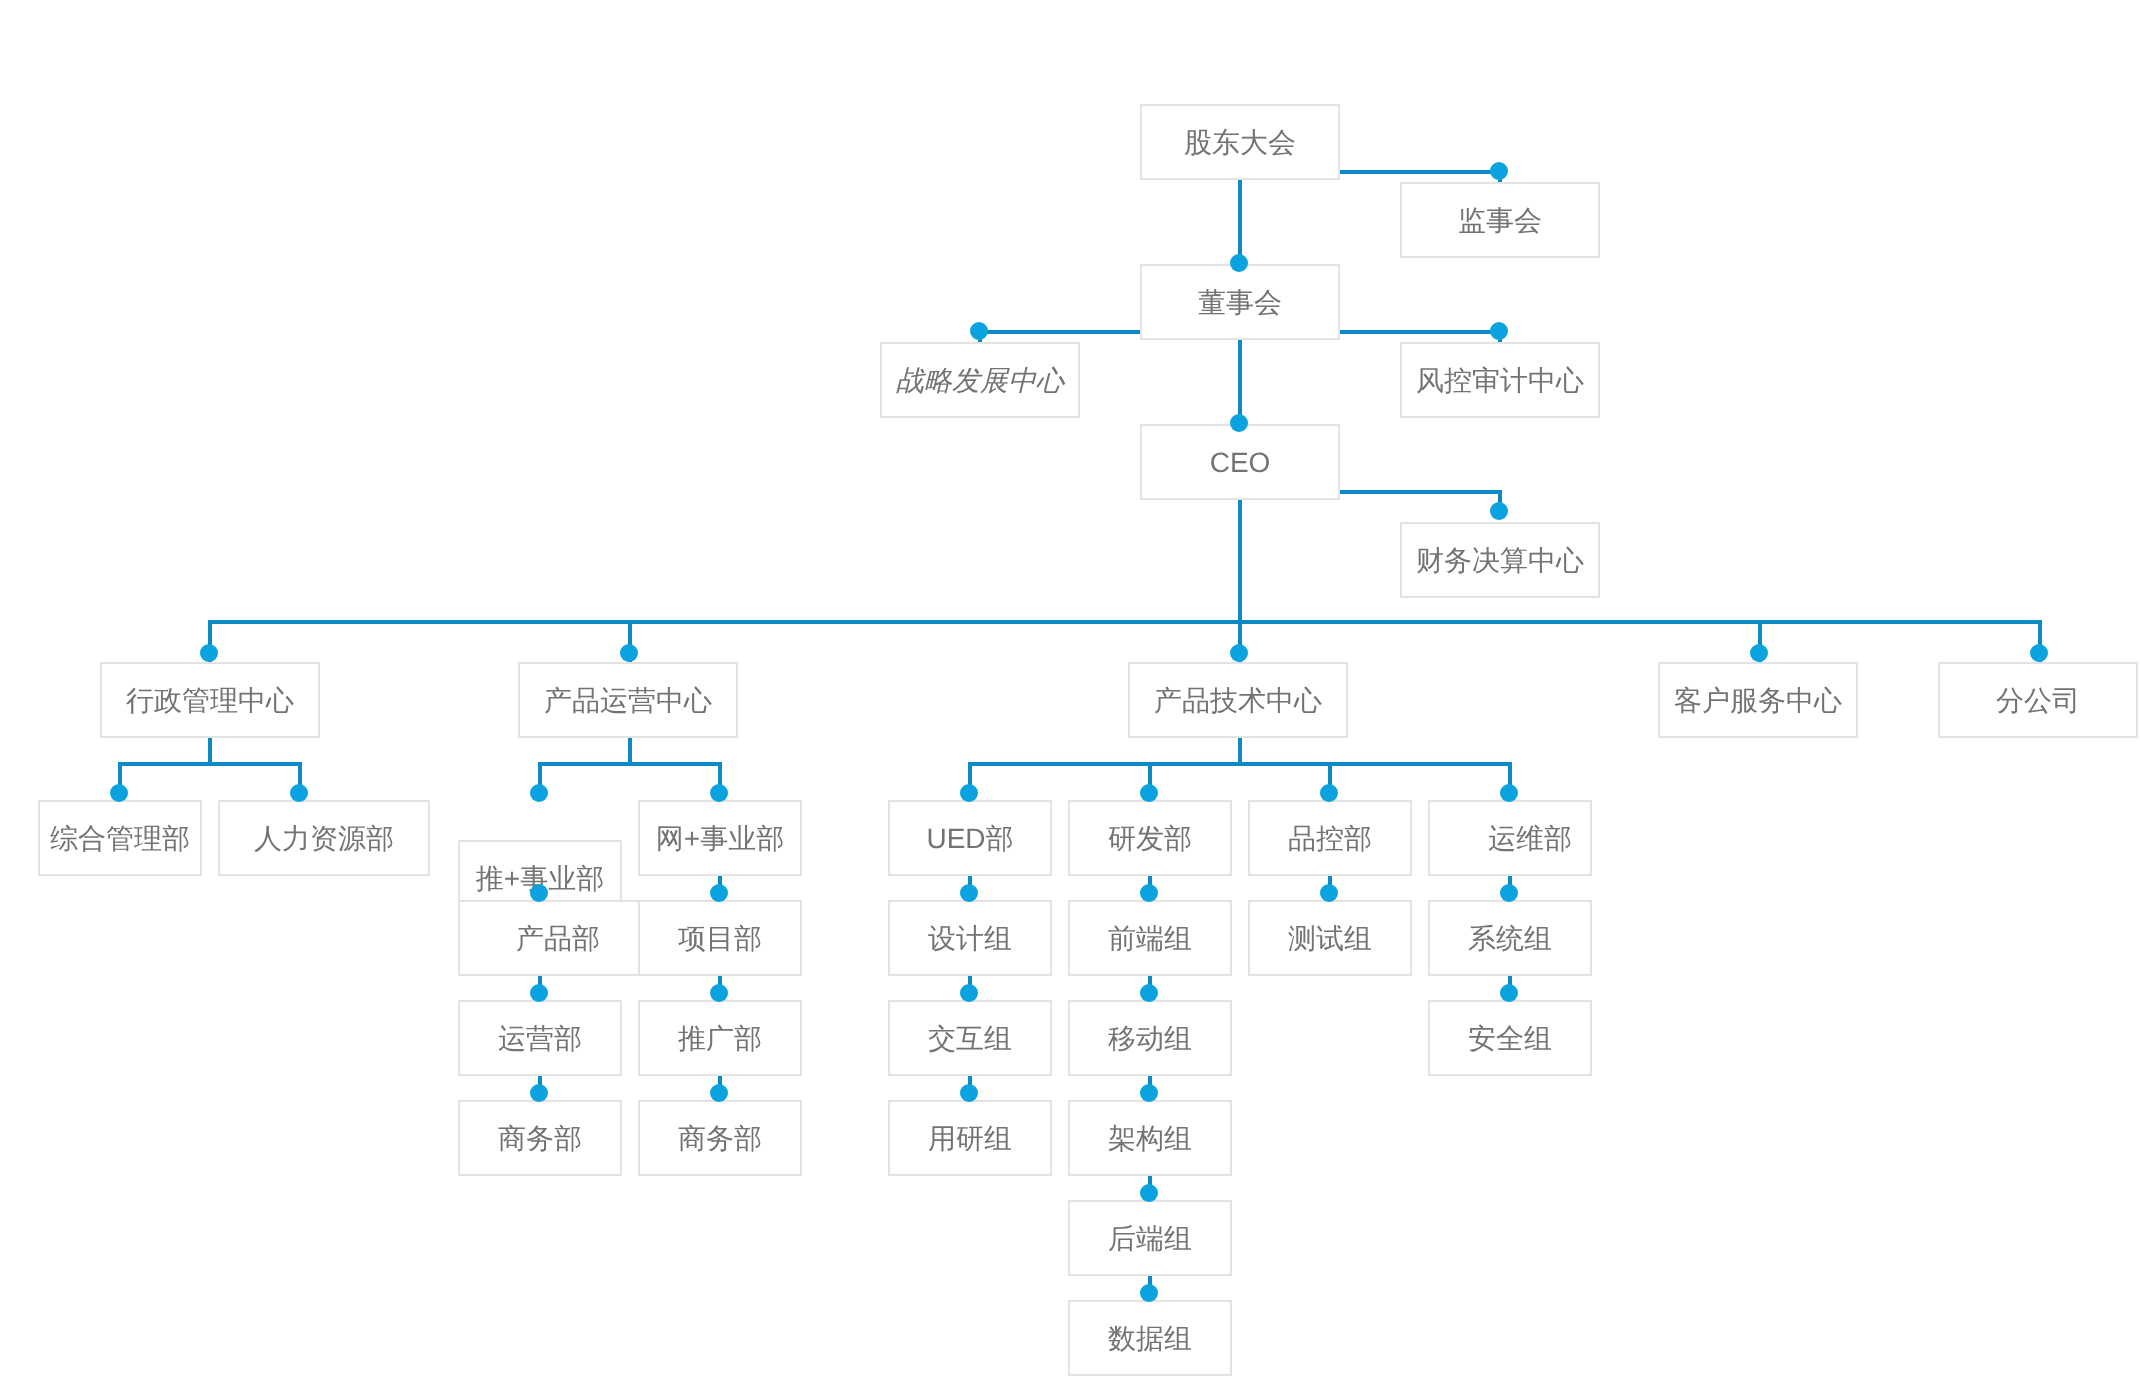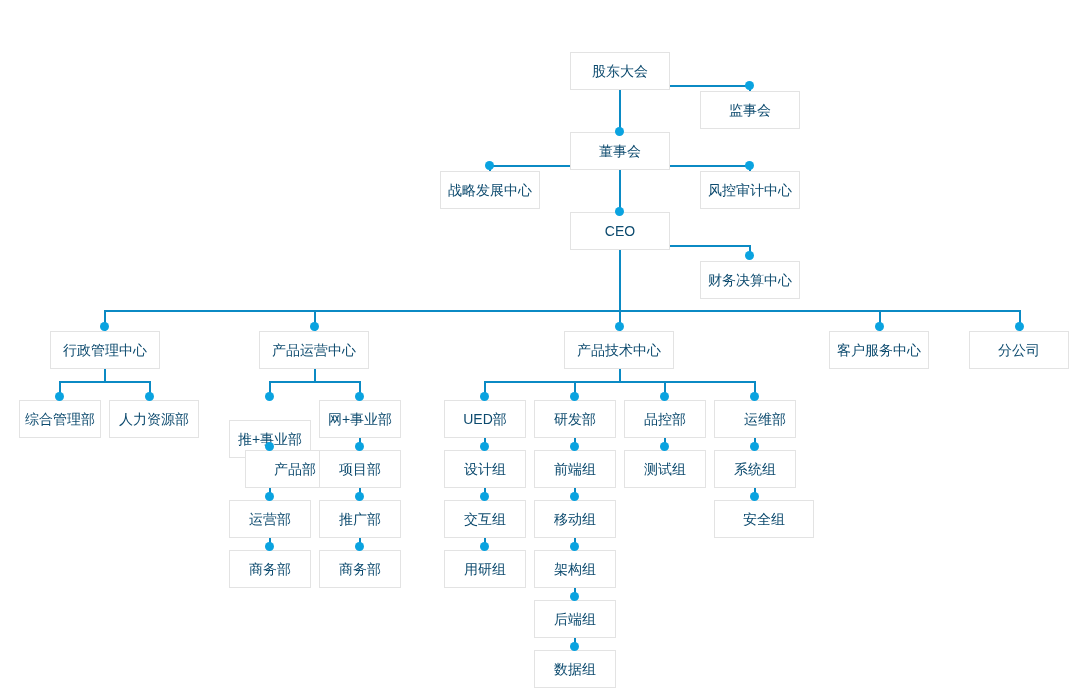--- a/index.html
+++ b/index.html
@@ -15,21 +15,21 @@
     width: 1070px;
     height: 689px;
     background: #ffffff;
     overflow: hidden;
   }
   .node {
     position: absolute;
     box-sizing: border-box;
     border: 1px solid #e3e3e3;
     background: #ffffff;
-    color: #0c4a6e;
+    color: #737373;
     font-size: 14px;
     display: flex;
     align-items: center;
     justify-content: center;
     text-align: center;
     line-height: 1.2;
     white-space: nowrap;
     z-index: 3;
   }
   .line {
@@ -62,21 +62,21 @@
   <div class="node" style="left:700px; top:91px; width:100px; height:38px;">监事会</div>
 
   <div class="line v" style="left:619px; top:90px; height:42px;"></div>
   <div class="dot" style="left:615px; top:127px;"></div>
 
   <div class="node" style="left:570px; top:132px; width:100px; height:38px;">董事会</div>
 
   <div class="line h" style="left:489px; top:165px; width:81px;"></div>
   <div class="line v" style="left:489px; top:165px; height:10px;"></div>
   <div class="dot" style="left:485px; top:161px;"></div>
-  <div class="node" style="left:440px; top:171px; width:100px; height:38px;">战略发展中心</div>
+  <div class="node" style="left:440px; top:171px; width:100px; height:38px;font-style:italic;">战略发展中心</div>
 
   <div class="line h" style="left:670px; top:165px; width:80px;"></div>
   <div class="line v" style="left:749px; top:165px; height:10px;"></div>
   <div class="dot" style="left:745px; top:161px;"></div>
   <div class="node" style="left:700px; top:171px; width:100px; height:38px;">风控审计中心</div>
 
   <div class="line v" style="left:619px; top:170px; height:42px;"></div>
   <div class="dot" style="left:615px; top:207px;"></div>
 
   <div class="node" style="left:570px; top:212px; width:100px; height:38px;">CEO</div>
@@ -112,33 +112,33 @@
   <div class="node" style="left:969px; top:331px; width:100px; height:38px;">分公司</div>
 
   <div class="line v" style="left:104px; top:369px; width:2px; height:13px;"></div>
   <div class="line h" style="left:59px; top:381px; width:91px;"></div>
   <div class="line v" style="left:59px; top:381px; height:19px;"></div>
   <div class="dot" style="left:55px; top:392px;"></div>
   <div class="line v" style="left:149px; top:381px; height:19px;"></div>
   <div class="dot" style="left:145px; top:392px;"></div>
 
   <div class="node" style="left:19px; top:400px; width:82px; height:38px;">综合管理部</div>
-  <div class="node" style="left:109px; top:400px; width:90px; height:38px;">人力资源部</div>
+  <div class="node" style="left:109px; top:400px; width:106px; height:38px;">人力资源部</div>
 
   <div class="line v" style="left:314px; top:369px; height:13px;"></div>
   <div class="line h" style="left:269px; top:381px; width:91px;"></div>
   <div class="line v" style="left:269px; top:381px; height:19px;"></div>
   <div class="dot" style="left:265px; top:392px;"></div>
   <div class="line v" style="left:359px; top:381px; height:19px;"></div>
   <div class="dot" style="left:355px; top:392px;"></div>
 
   <div class="node" style="left:229px; top:420px; width:82px; height:38px;">推+事业部</div>
   <div class="line v" style="left:269px; top:438px; height:12px;"></div>
   <div class="dot" style="left:265px; top:442px;"></div>
-  <div class="node" style="left:245px; top:450px; width:100px; height:38px;">产品部</div>
+  <div class="node" style="left:229px; top:450px; width:100px; height:38px;">产品部</div>
   <div class="line v" style="left:269px; top:488px; height:12px;"></div>
   <div class="dot" style="left:265px; top:492px;"></div>
   <div class="node" style="left:229px; top:500px; width:82px; height:38px;">运营部</div>
   <div class="line v" style="left:269px; top:538px; height:12px;"></div>
   <div class="dot" style="left:265px; top:542px;"></div>
   <div class="node" style="left:229px; top:550px; width:82px; height:38px;">商务部</div>
 
   <div class="node" style="left:319px; top:400px; width:82px; height:38px;">网+事业部</div>
   <div class="line v" style="left:359px; top:438px; height:12px;"></div>
   <div class="dot" style="left:355px; top:442px;"></div>
@@ -194,15 +194,15 @@
   <div class="line v" style="left:664px; top:438px; height:12px;"></div>
   <div class="dot" style="left:660px; top:442px;"></div>
   <div class="node" style="left:624px; top:450px; width:82px; height:38px;">测试组</div>
 
   <div class="node" style="left:714px; top:400px; width:82px; height:38px;padding-left:20px;">运维部</div>
   <div class="line v" style="left:754px; top:438px; height:12px;"></div>
   <div class="dot" style="left:750px; top:442px;"></div>
   <div class="node" style="left:714px; top:450px; width:82px; height:38px;">系统组</div>
   <div class="line v" style="left:754px; top:488px; height:12px;"></div>
   <div class="dot" style="left:750px; top:492px;"></div>
-  <div class="node" style="left:714px; top:500px; width:100px; height:38px;">安全组</div>
+  <div class="node" style="left:714px; top:500px; width:82px; height:38px;">安全组</div>
 
 </div>
 
 </body></html>

